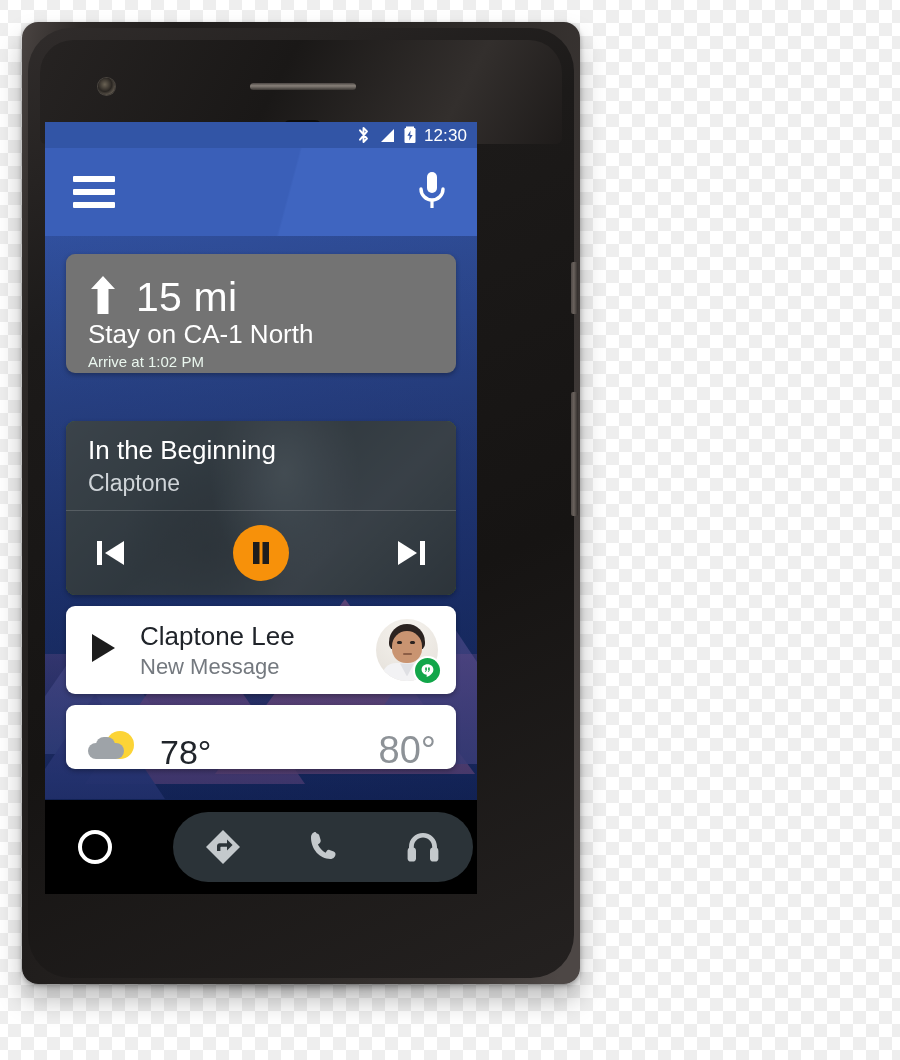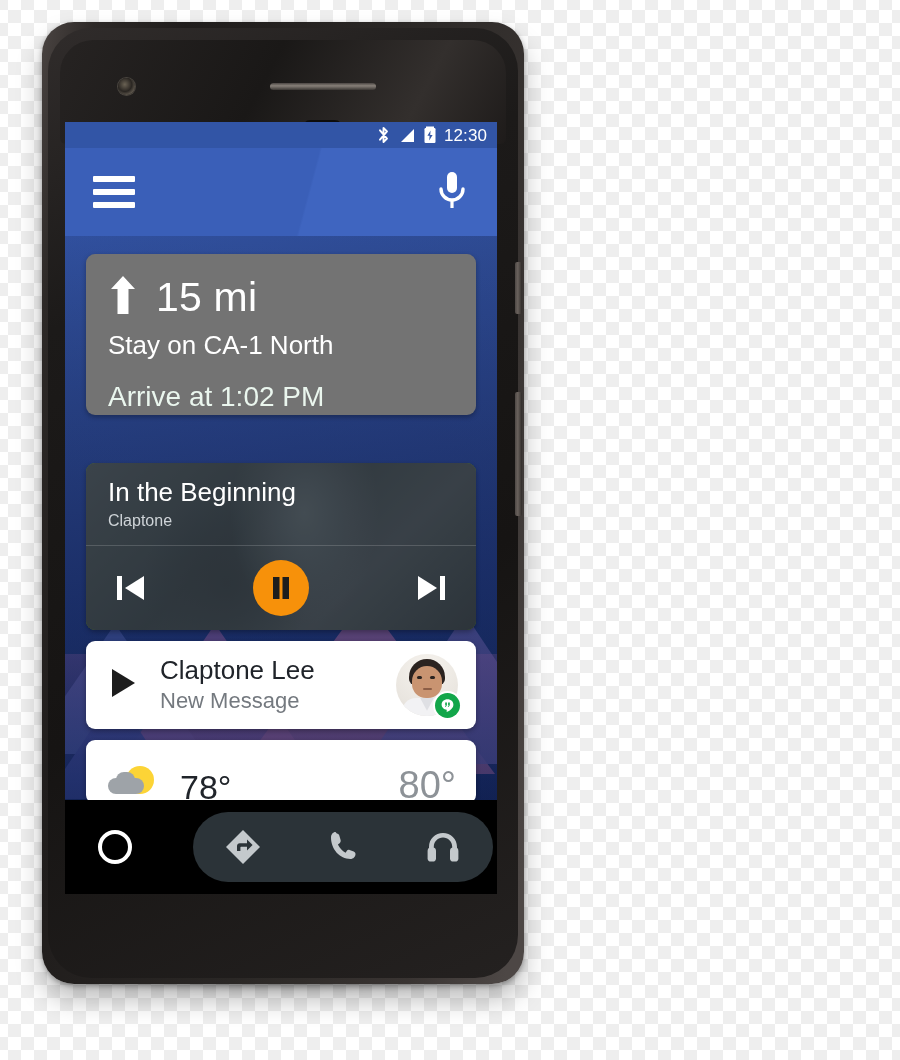--- a/index.html
+++ b/index.html
@@ -6,22 +6,22 @@
   body{
     width:900px;height:1060px;
     font-family:"Liberation Sans", sans-serif;
     background:
       repeating-conic-gradient(#ffffff 0% 25%, #eeeeee 0% 50%) 50%/26px 26px;
     position:relative;overflow:hidden;
   }
 
   
   #phone{
-    position:absolute;left:42px;top:22px;width:482px;height:962px;
-    border-radius:32px;
+    position:absolute;left:22px;top:22px;width:558px;height:962px;
+    border-radius:16px;
     background:linear-gradient(100deg,#4a4442 0%,#2d2927 8%,#201d1c 22%,#2a2725 55%,#393432 82%,#4d4745 97%);
     box-shadow:0 16px 26px rgba(0,0,0,.26), 0 2px 5px rgba(0,0,0,.3);
   }
   #phone-inner{
     position:absolute;left:6px;top:6px;right:6px;bottom:6px;
     border-radius:43px;
     background:linear-gradient(155deg,#302c2b 0%,#1c1a19 26%,#161413 62%,#242120 100%);
   }
   .bezel-glass{
     position:absolute;left:12px;top:12px;right:12px;height:104px;
@@ -90,34 +90,34 @@
   #cards{position:absolute;left:0;top:114px;width:100%;bottom:0;z-index:4;
     padding:18px 21px 0 21px;box-sizing:border-box;}
 
   .card{border-radius:9px;overflow:hidden;margin-bottom:11px;
     box-shadow:0 2px 5px rgba(0,0,0,.30);}
 
   
   #nav-card{background:#737373;padding:20px 22px 3px 22px;color:#fff;}
   #nav-top{display:flex;align-items:center;gap:18px;}
   #nav-dist{font-size:41px;line-height:1;letter-spacing:.2px;}
-  #nav-road{font-size:26px;margin-top:11px;line-height:1.1;}
-  #nav-eta{font-size:28px;margin-top:22px;color:#eaf6ee;line-height:1.1;}
+  #nav-road{font-size:26px;line-height:1.1;}
+  #nav-eta{font-size:15px;margin-top:5px;color:#eaf6ee;line-height:1.1;}
 
   
   #media-card{position:relative;background:#4d7c0f;color:#fff;margin-top:48px;}
   #album-art{position:absolute;inset:0;
     background:
       radial-gradient(ellipse 120px 180px at 56% 30%, #5c666e 0%, transparent 62%),
       radial-gradient(ellipse 140px 150px at 36% 72%, #2e363c 0%, transparent 60%),
       linear-gradient(135deg,#4b555d 0%,#343d44 40%,#474f57 70%,#2d353b 100%);}
   #album-shade{position:absolute;inset:0;background:rgba(44,52,58,.52);}
   #media-body{position:relative;padding:15px 22px 0 22px;}
   #track-title{font-size:26px;line-height:1.15;}
-  #track-artist{font-size:16px;color:#cfd4d8;margin-top:4px;line-height:1.15;}
+  #track-artist{font-size:23px;color:#cfd4d8;margin-top:4px;line-height:1.15;}
   #media-divider{position:relative;height:1px;background:rgba(255,255,255,.16);margin:14px 0 0 0;}
   #media-controls{position:relative;height:84px;display:flex;align-items:center;justify-content:space-between;
     padding:0 26px;box-sizing:border-box;}
   .mc-btn{cursor:pointer;display:flex;align-items:center;justify-content:center;}
   #play-pause{width:56px;height:56px;border-radius:50%;background:#f7910a;
     display:flex;align-items:center;justify-content:center;cursor:pointer;}
 
   
   #msg-card{background:#fff;height:88px;display:flex;align-items:center;padding:0 18px 0 22px;box-sizing:border-box;}
   #msg-play{margin-right:22px;cursor:pointer;}

